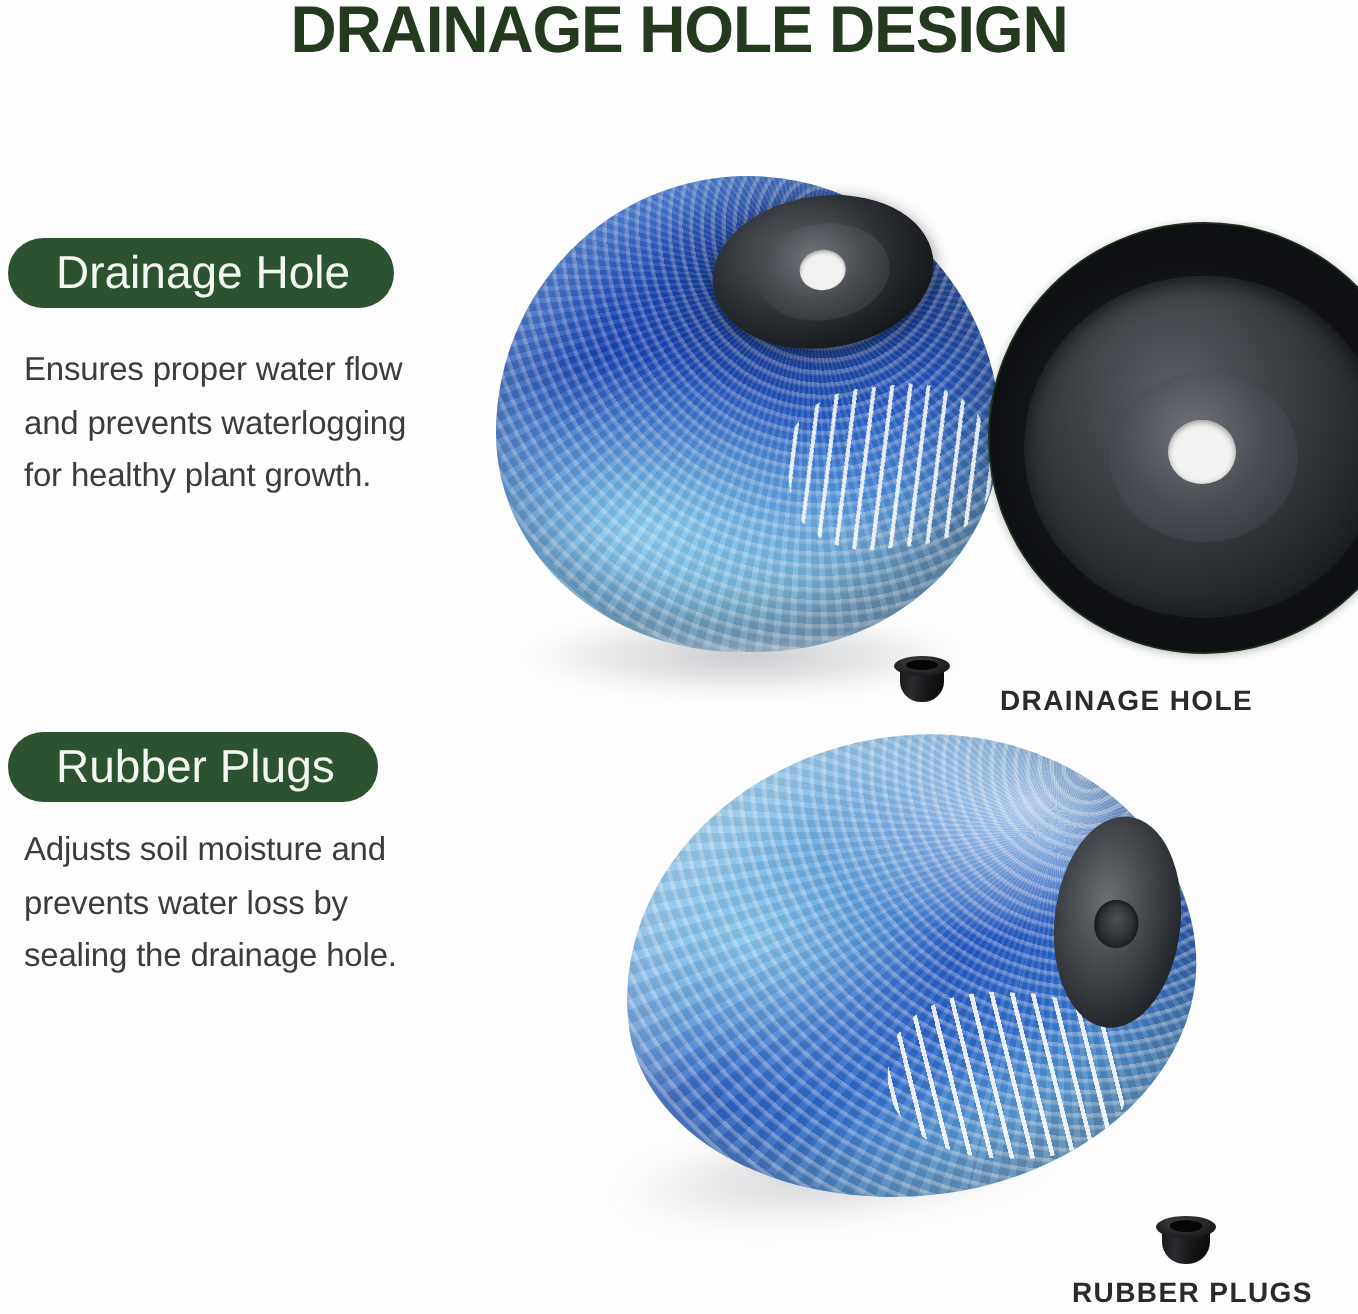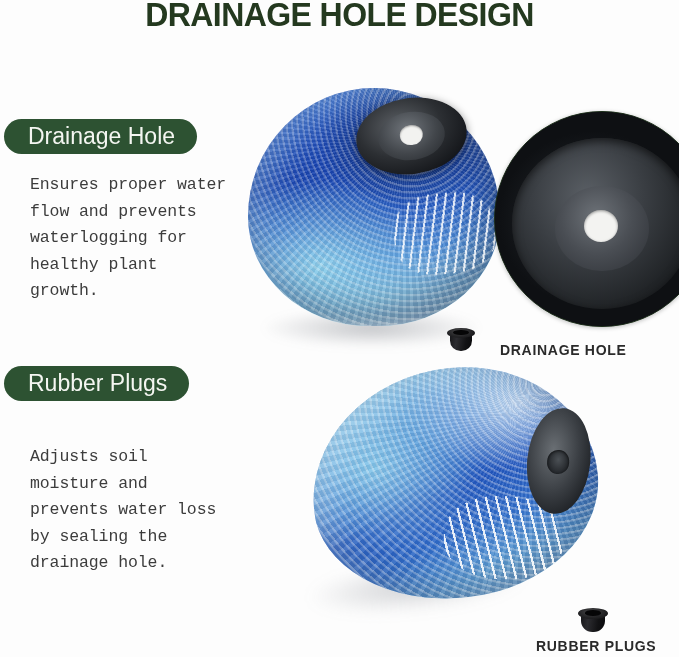--- a/index.html
+++ b/index.html
@@ -45,30 +45,29 @@
     padding: 0 22px 0 24px;
     white-space: nowrap;
     box-sizing: border-box;
   }
   .badge-1 { top: 119px; }
   .badge-2 { top: 366px; }
 
   
   .para {
     position: absolute;
-    left: 30px;
+    left: 12px;
     width: 205px;
     font-size: 16.5px;
     line-height: 26.5px;
     color: #3c3c3c;
     letter-spacing: -0.1px;
-    font-family: Liberation Mono, monospace;
   }
   .para-1 { top: 172px; }
-  .para-2 { top: 412px; margin-top: 32px; }
+  .para-2 { top: 412px; }
 
   
   .stage {
     position: absolute;
     inset: 0;
     pointer-events: none;
   }
 
   
   .pot1 {

